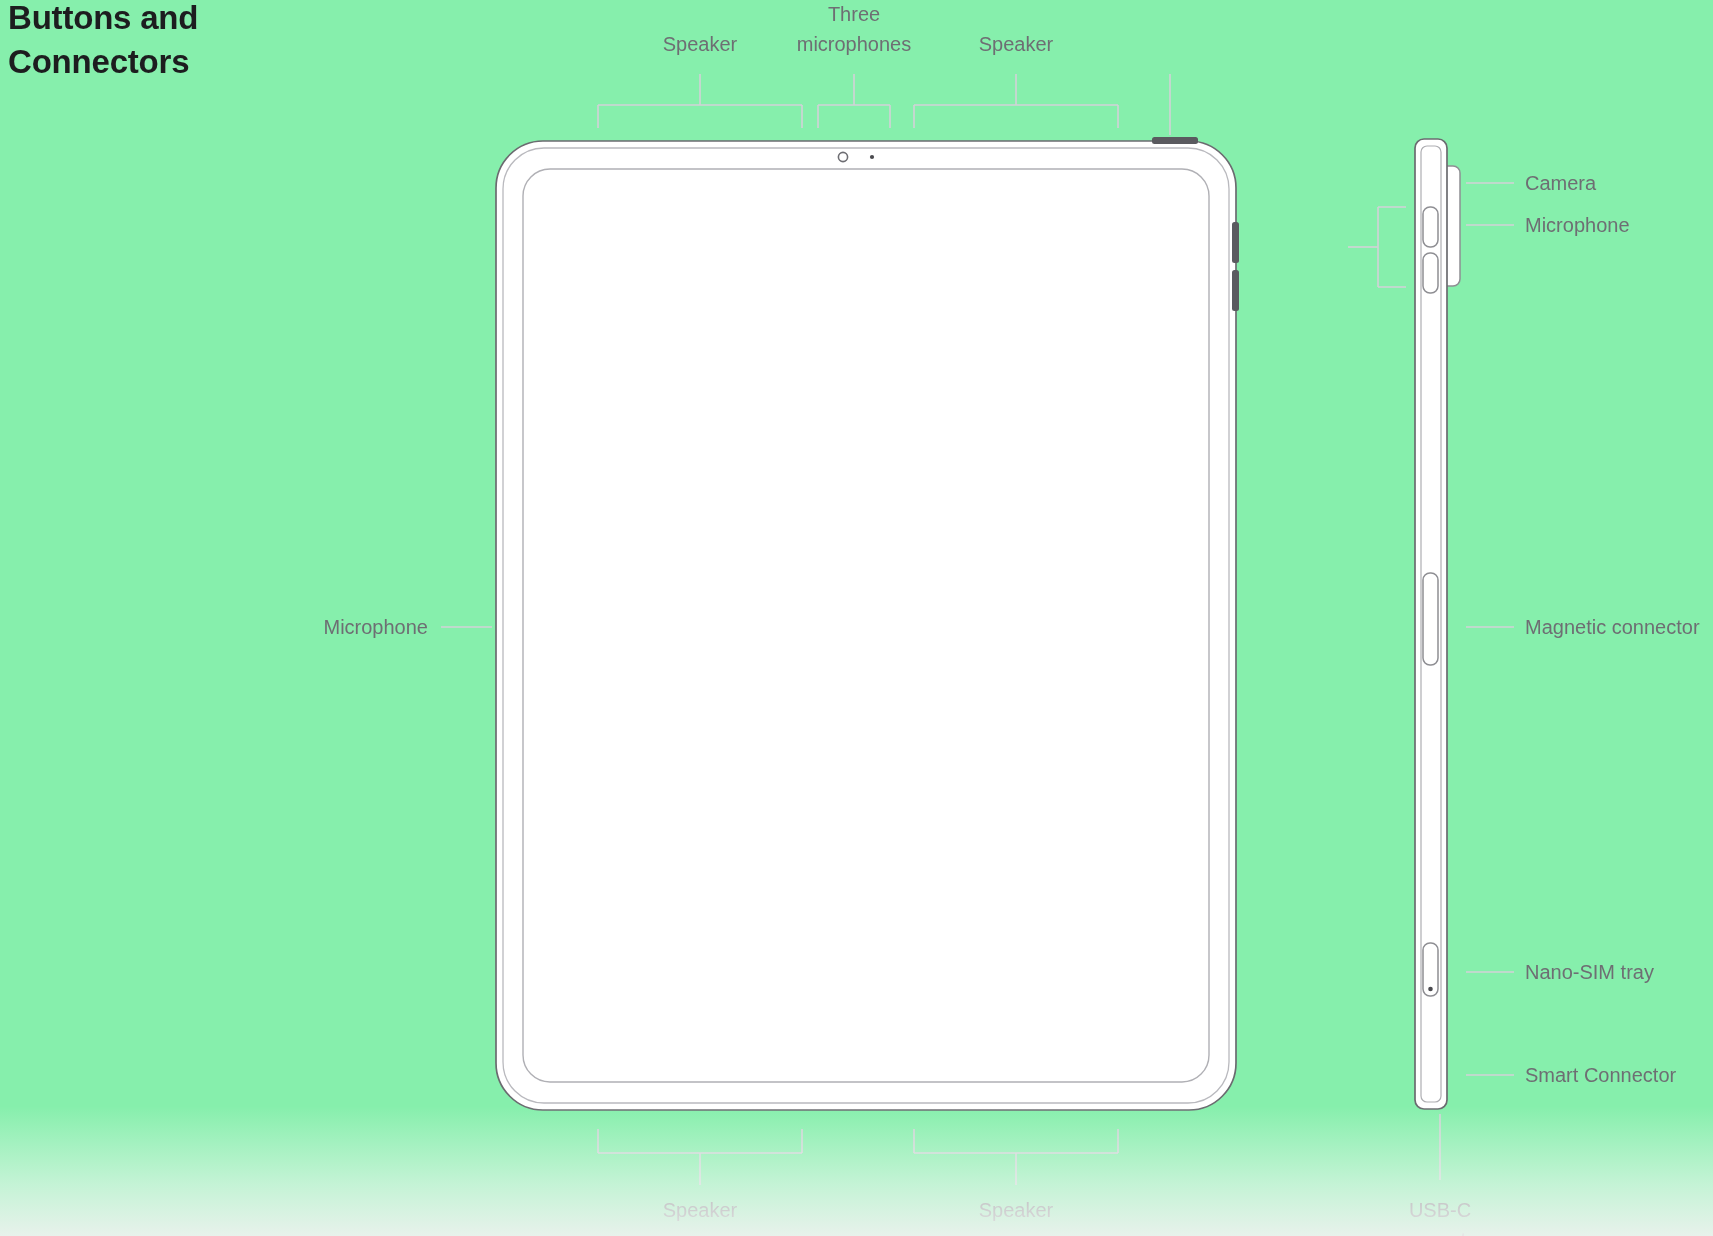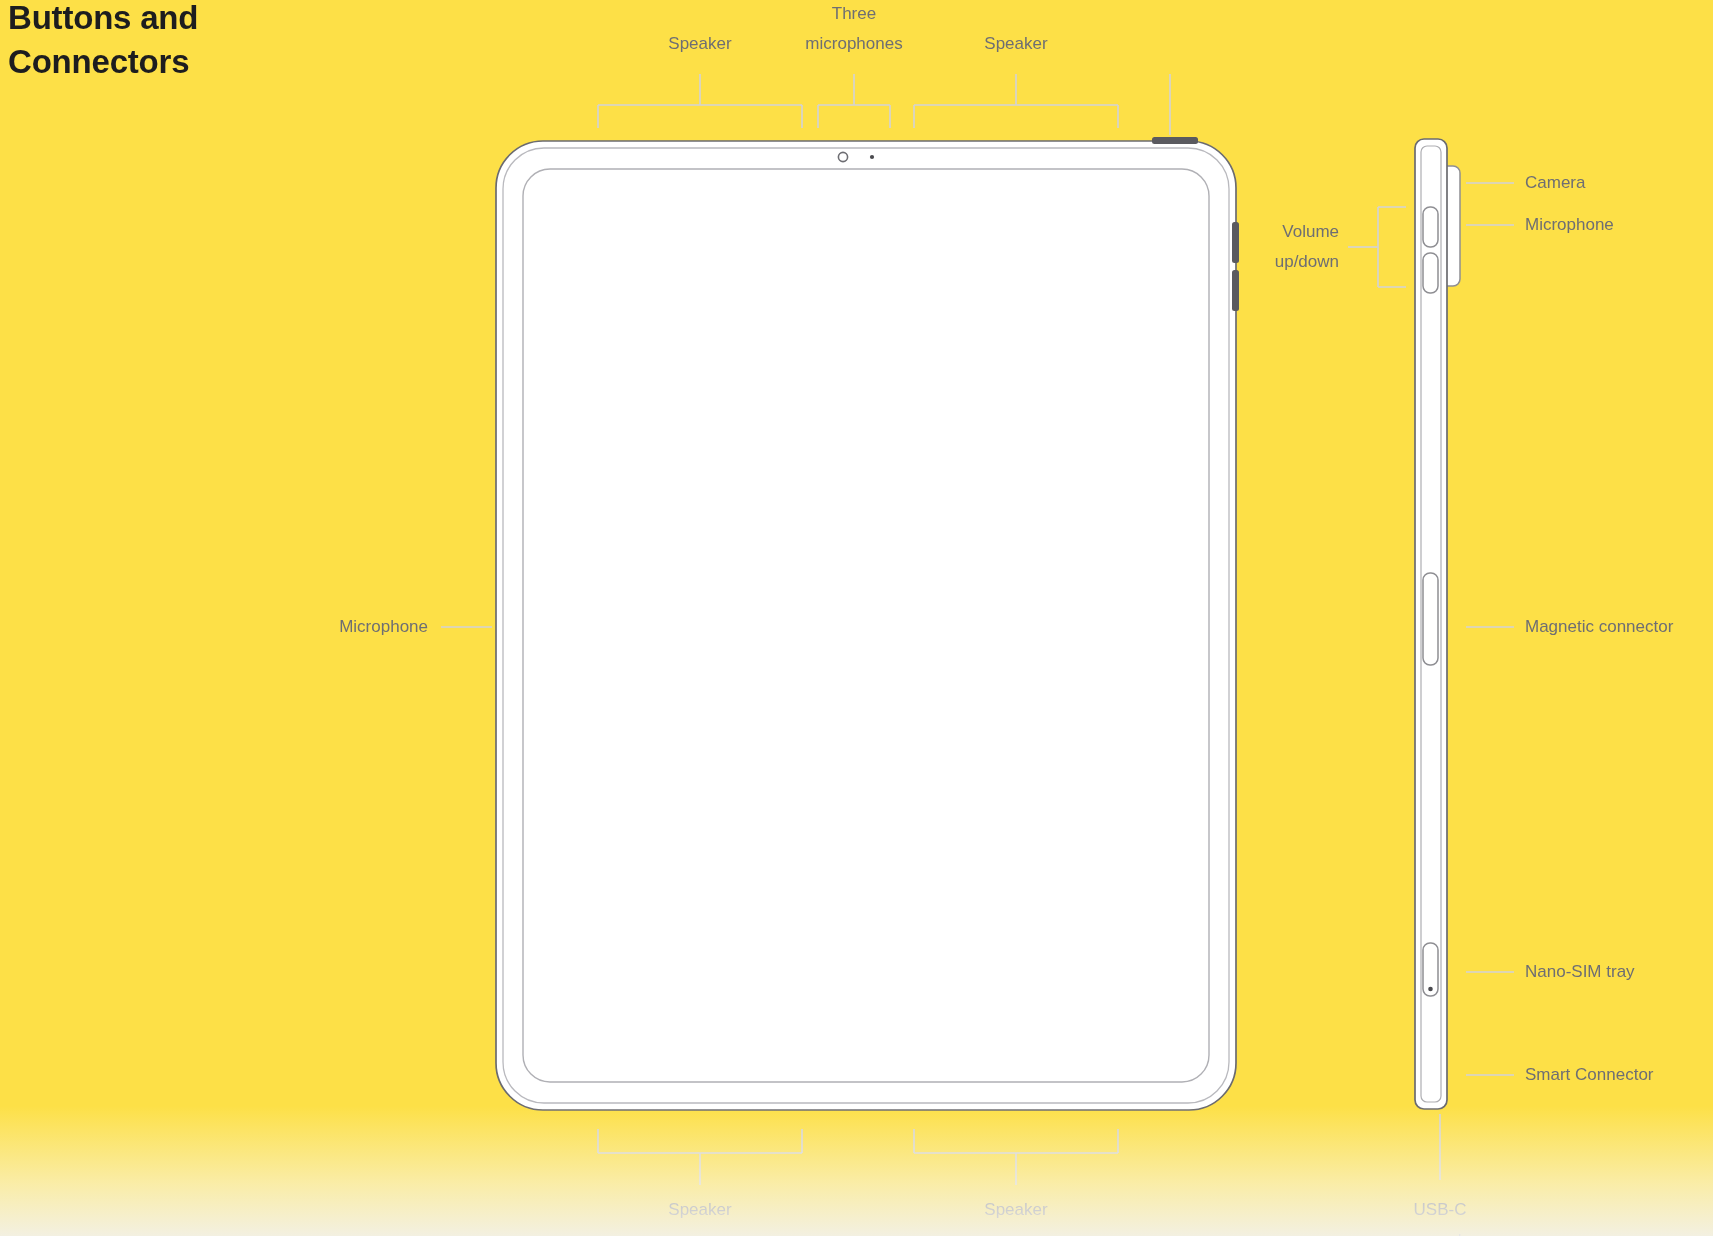--- a/index.html
+++ b/index.html
@@ -10,21 +10,21 @@
   }
   body {
     font-family: "Liberation Sans", sans-serif;
     -webkit-font-smoothing: antialiased;
   }
   #stage {
     position: relative;
     width: 1713px;
     height: 1236px;
     overflow: hidden;
-    background: #fde047;
+    background: #86efac;
   }
   
   #bottom-fade {
     position: absolute;
     left: 0;
     bottom: 0;
     width: 1713px;
     height: 130px;
     background: linear-gradient(to bottom, rgba(255,255,255,0) 0%, rgba(247,247,247,0.55) 60%, rgba(242,242,242,0.9) 100%);
     pointer-events: none;
@@ -37,21 +37,21 @@
     font-size: 33px;
     line-height: 44px;
     font-weight: bold;
     color: #1d1d1f;
     letter-spacing: -0.2px;
     white-space: pre-line;
   }
   .callout {
     position: absolute;
     color: #6e6e73;
-    font-size: 17px;
+    font-size: 20px;
     line-height: 30px;
     white-space: pre-line;
   }
   .callout.ctr   { text-align: center; transform: translateX(-50%); }
   .callout.right { text-align: right; transform: translateX(-100%); }
   .callout.left  { text-align: left; }
 
   svg.art {
     position: absolute;
     left: 0;
@@ -174,22 +174,20 @@
   <div class="callout ctr" style="left:700px; top:29px; width:220px;">Speaker</div>
 
   <div class="callout ctr" style="left:854px; top:-1px; width:240px;">Three
 microphones</div>
 
   <div class="callout ctr" style="left:1016px; top:29px; width:220px;">Speaker</div>
 
 
   <div class="callout right" style="left:428px; top:612px; width:360px;">Microphone</div>
 
-  <div class="callout right" style="left:1339px; top:217px; width:300px;">Volume
-up/down</div>
 
   <div class="callout ctr" style="left:700px; top:1195px; width:240px;">Speaker</div>
 
   <div class="callout ctr" style="left:1016px; top:1195px; width:240px;">Speaker</div>
 
   <div class="callout left" style="left:1525px; top:168px; width:320px;">Camera</div>
 
   <div class="callout left" style="left:1525px; top:210px; width:320px;">Microphone</div>
 
   <div class="callout left" style="left:1525px; top:612px; width:360px;">Magnetic connector</div>

